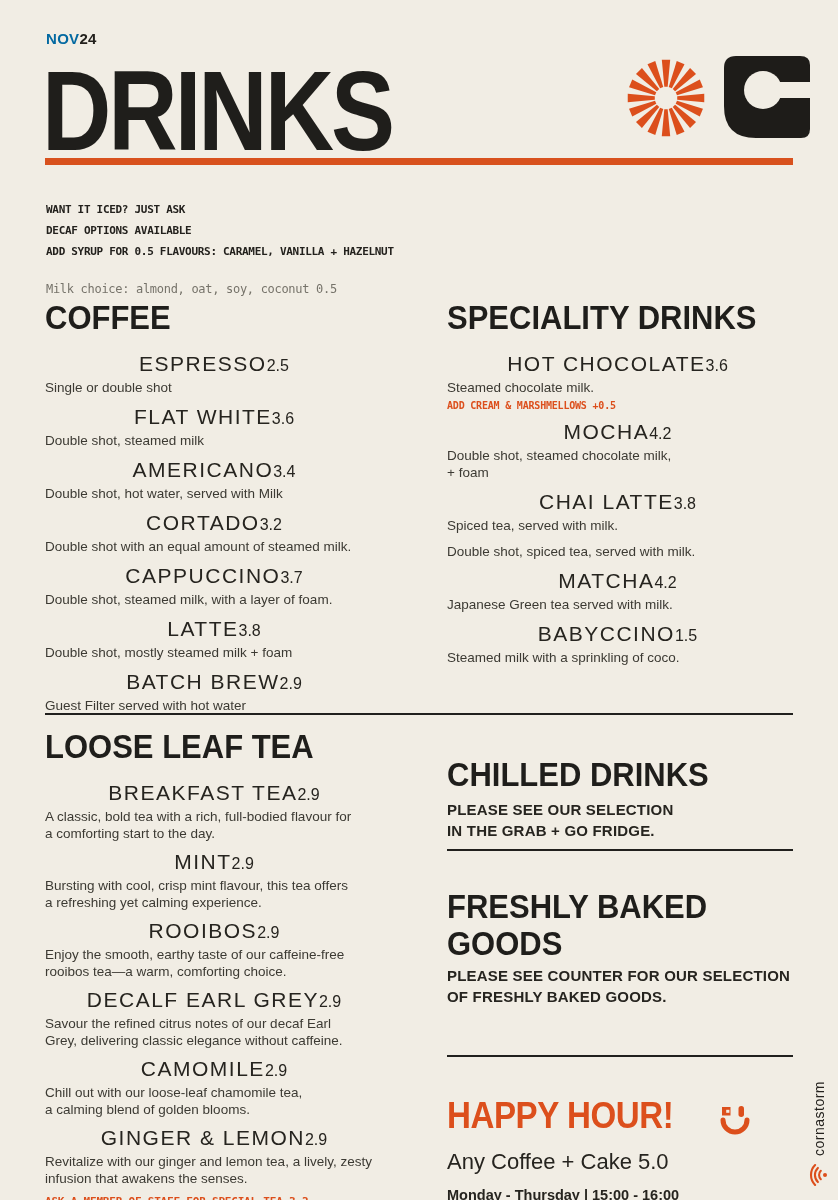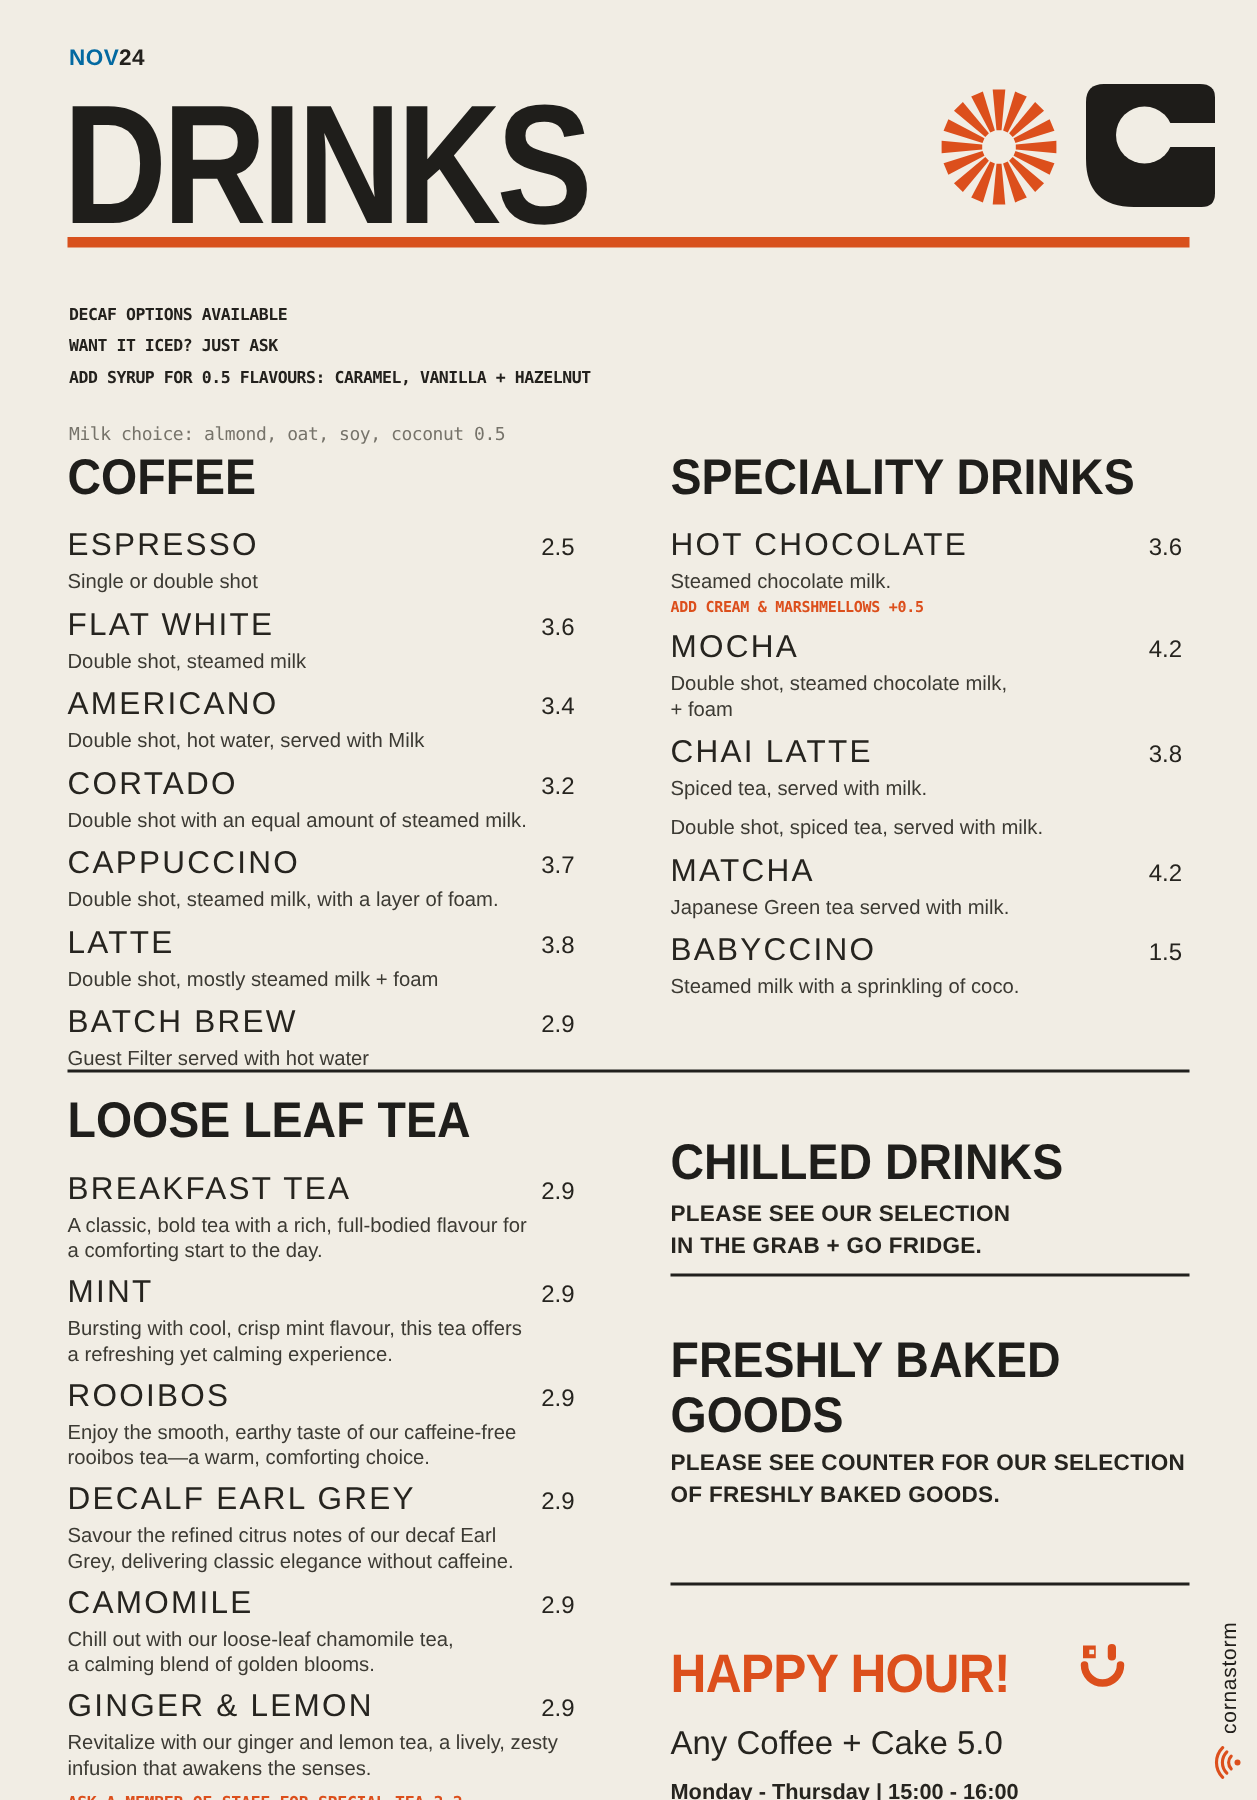--- a/index.html
+++ b/index.html
@@ -39,21 +39,21 @@
   .col-left  { width:355px; margin-right:47px; flex:none; }
   .col-right { width:346px; flex:none; }
 
   .sec-title {
     font-size:31px; font-weight:bold; color:#1f1e1b; letter-spacing:0;
     transform:scaleY(1.08); transform-origin:left top;
     margin:0 0 18px 0; white-space:pre-line; line-height:34px;
   }
   .item { margin-bottom:9px; }
   .tea-list .item { margin-bottom:8px; }
-  .item-head { display:flex; justify-content:space-between; align-items:baseline; }
+  .item-head { display:flex; justify-content:center; align-items:baseline; }
   .col-left  .item-head { padding-right:17px; }
   .col-right .item-head { padding-right:5px; }
   .item-name { font-size:21px; letter-spacing:1.5px; color:#26241f; }
   .item-price { font-size:16px; color:#26241f; }
   .item-desc { font-size:13.5px; color:#3c3a33; margin-top:3px; line-height:17px; white-space:pre-line; }
   .item-note {
     font-family:"DejaVu Sans Mono", monospace; font-weight:bold;
     font-size:10px; letter-spacing:-.2px; color:#dc4f1c; margin-top:4px;
   }
   .tea-footnote {
@@ -61,21 +61,21 @@
     font-size:11px; letter-spacing:-.2px; color:#dc4f1c; margin-top:4px;
   }
   .tea-pad { padding-top:14px; }
 
   .block { box-sizing:border-box; }
   .block-chilled { height:134px; padding-top:42px; }
   .block-baked   { height:206px; padding-top:38px; border-top:2px solid #21201d; }
   .block-happy   { padding-top:38px; border-top:2px solid #21201d; }
   .block-text { font-size:15px; font-weight:bold; line-height:21px; letter-spacing:.2px; white-space:pre-line; margin-top:8px; color:#26241f; }
 
-  .hh-titlerow { display:flex; align-items:flex-start; gap:27px; }
+  .hh-titlerow { display:flex; align-items:flex-end; gap:27px; }
   .hh-title {
     color:#dc4f1c; font-size:36px; font-weight:bold; letter-spacing:-.5px;
     transform:scaleX(.92); transform-origin:left top; white-space:nowrap;
   }
   .hh-offer { font-size:22px; margin-top:12px; color:#26241f; }
   .hh-sched { font-size:14.5px; font-weight:bold; margin-top:12px; color:#26241f; }
 
   .brand { position:absolute; right:8px; bottom:14px; display:flex; flex-direction:column; align-items:center; gap:8px; }
   .brand-text { writing-mode:vertical-rl; transform:rotate(180deg); font-size:14px; letter-spacing:.5px; color:#23211d; }
 </style>
@@ -112,22 +112,22 @@
   <svg width="86" height="82" viewBox="0 0 86 82">
     <path d="M12 0 H76 Q86 0 86 9 V73 Q86 82 77 82 H32 Q0 82 0 50 V12 Q0 0 12 0 Z" fill="#1e1c19"></path>
     <circle cx="39" cy="34" r="19" fill="#f1ede4"></circle>
     <rect x="39" y="26" width="47" height="16" fill="#f1ede4"></rect>
   </svg>
 </div>
 
 <div class="rule-orange"></div>
 
 <div class="notes">
+  <div>WANT IT ICED? JUST ASK</div>
   <div>DECAF OPTIONS AVAILABLE</div>
-  <div>WANT IT ICED? JUST ASK</div>
   <div>ADD SYRUP FOR 0.5 FLAVOURS: CARAMEL, VANILLA + HAZELNUT</div>
   <div class="milk">Milk choice: almond, oat, soy, coconut 0.5</div>
 </div>
 
 <div class="content">
 
   <div class="row1">
     <div class="col-left">
       <h2 class="sec-title">COFFEE</h2>
       <div class="item-list">

